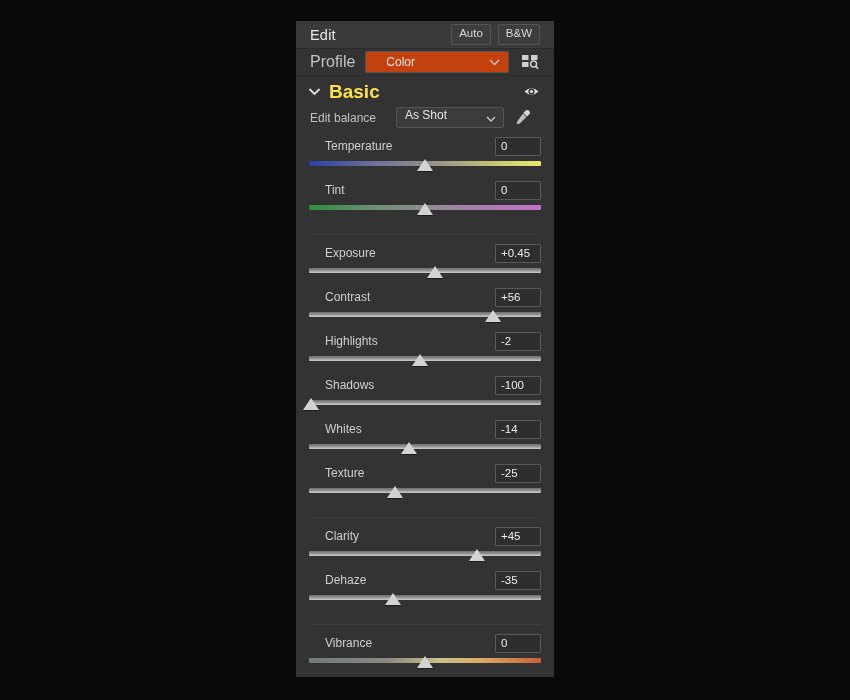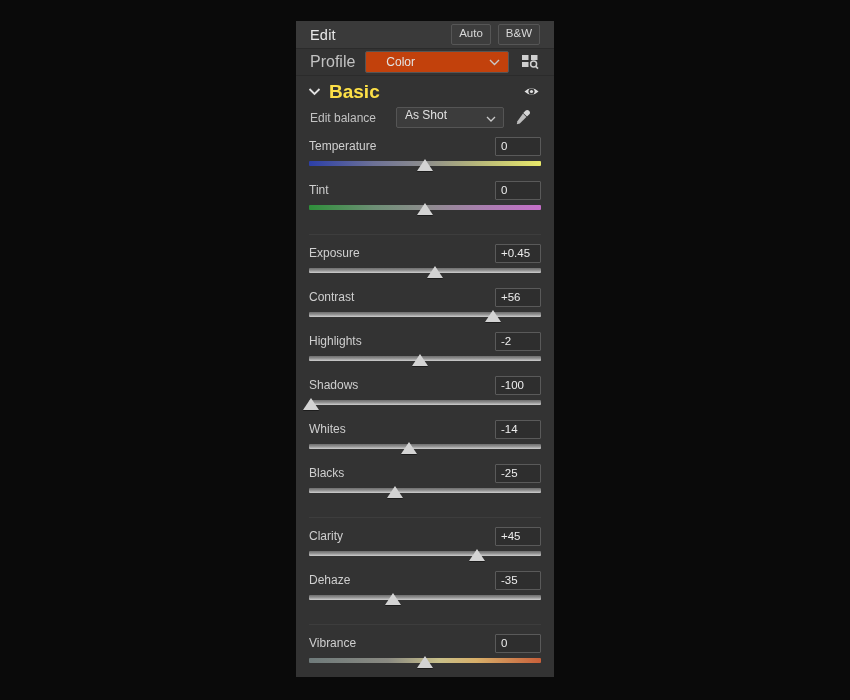--- a/index.html
+++ b/index.html
@@ -87,21 +87,21 @@
   
   .slider-group { padding: 0 13px; }
   .group-gap { height: 18px; }
   .divider { height: 1px; background: #3d3d3d; margin: 0 13px; }
 
   .slider { padding-top: 8px; }
   .slider-top {
     display: flex; align-items: center; justify-content: space-between;
     height: 20px;
   }
-  .slider-name { color: #cfcfcf; font-size: 12px; }
+  .slider-name { color: #cfcfcf; font-size: 12px; margin-left: 16px; }
   .slider-value {
     width: 46px; height: 19px;
     background: #2e2e2e; border: 1px solid #5a5a5a; border-radius: 1px;
     color: #ededed; font-size: 11.5px;
     display: flex; align-items: center;
     padding-left: 5px;
   }
   .track-wrap { position: relative; height: 14px; margin-top: 2px; }
   .track {
     position: absolute; left: 0; right: 0; top: 3px;
@@ -259,21 +259,21 @@
               <span class="slider-name">Whites</span>
               <span class="slider-value">-14</span>
             </div>
             <div class="track-wrap">
               <div class="track plain"></div>
               <div class="handle" style="left: 43%;"></div>
             </div>
           </div>
           <div class="slider">
             <div class="slider-top">
-              <span class="slider-name">Blacks</span>
+              <span class="slider-name">Texture</span>
               <span class="slider-value">-25</span>
             </div>
             <div class="track-wrap">
               <div class="track plain"></div>
               <div class="handle" style="left: 37%;"></div>
             </div>
           </div>
         </div>
         <div class="group-gap"></div>
         <div class="divider"></div>

